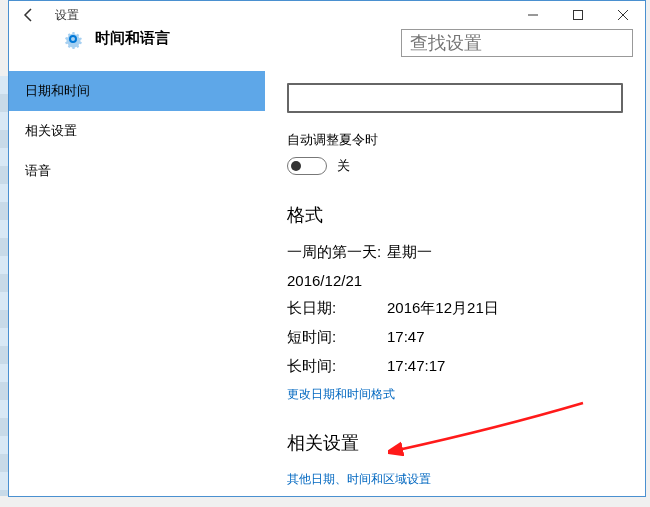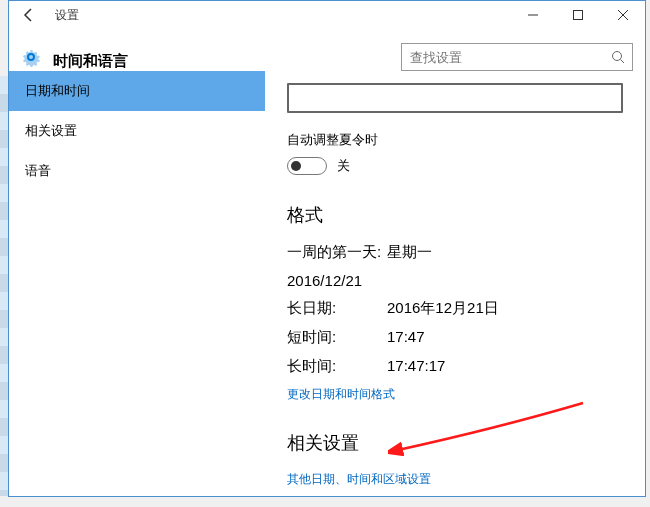--- a/index.html
+++ b/index.html
@@ -3,25 +3,25 @@
 <meta charset="utf-8">
 <style>
 * { margin: 0; padding: 0; box-sizing: border-box; font-family: "Microsoft YaHei", "Segoe UI", sans-serif; }
 body { background: #f0f0f0; width: 650px; height: 507px; overflow: hidden; position: relative; }
 .window { position: absolute; left: 8px; top: 0; width: 638px; height: 497px; background: #fff; border: 1px solid #4a90d0; display: flex; flex-direction: column; }
 .titlebar { height: 28px; display: flex; align-items: center; padding-left: 6px; }
 .back-btn { width: 28px; height: 28px; display: flex; align-items: center; justify-content: center; cursor: pointer; color: #333; }
 .title-text { font-size: 12px; color: #333; margin-left: 12px; }
 .win-controls { margin-left: auto; display: flex; }
 .win-btn { width: 45px; height: 28px; display: flex; align-items: center; justify-content: center; cursor: pointer; color: #333; }
-.header { height: 42px; display: flex; align-items: flex-end; padding: 0 12px; }
+.header { height: 42px; display: flex; align-items: flex-start; padding: 0 12px; margin-left: 42px; }
 .gear { color: #0078d7; margin-right: 12px; }
 .header-title { font-size: 15px; font-weight: 600; color: #000; }
 .search-wrap { margin-left: auto; width: 232px; height: 28px; border: 1px solid #999; display: flex; align-items: center; background: #fff; }
-.search-input { flex: 1; border: none; outline: none; font-size: 13px; padding: 0 8px; color: #737373; background: transparent; }
+.search-input { flex: 1; border: none; outline: none; font-size: 18px; padding: 0 8px; color: #737373; background: transparent; }
 .search-icon { width: 28px; display: flex; align-items: center; justify-content: center; color: #666; }
 .body { flex: 1; display: flex; overflow: hidden; }
 .sidebar { width: 256px; display: flex; flex-direction: column; }
 .nav-item { height: 40px; display: flex; align-items: center; padding-left: 16px; font-size: 13px; color: #000; cursor: pointer; }
 .nav-item.active { background: #5ea7e8; color: #000; }
 .content { flex: 1; padding: 12px 22px 12px 22px; overflow-y: auto; color: #000; }
 .field-outline { height: 30px; border: 2px solid #666; border-radius: 1px; margin-bottom: 18px; }
 .section-label { font-size: 13px; color: #000; margin-bottom: 8px; }
 .toggle-row { display: flex; align-items: center; margin-bottom: 28px; }
 .toggle { width: 40px; height: 18px; border: 1px solid #777; border-radius: 10px; position: relative; margin-right: 10px; cursor: pointer; background: #fff; }

